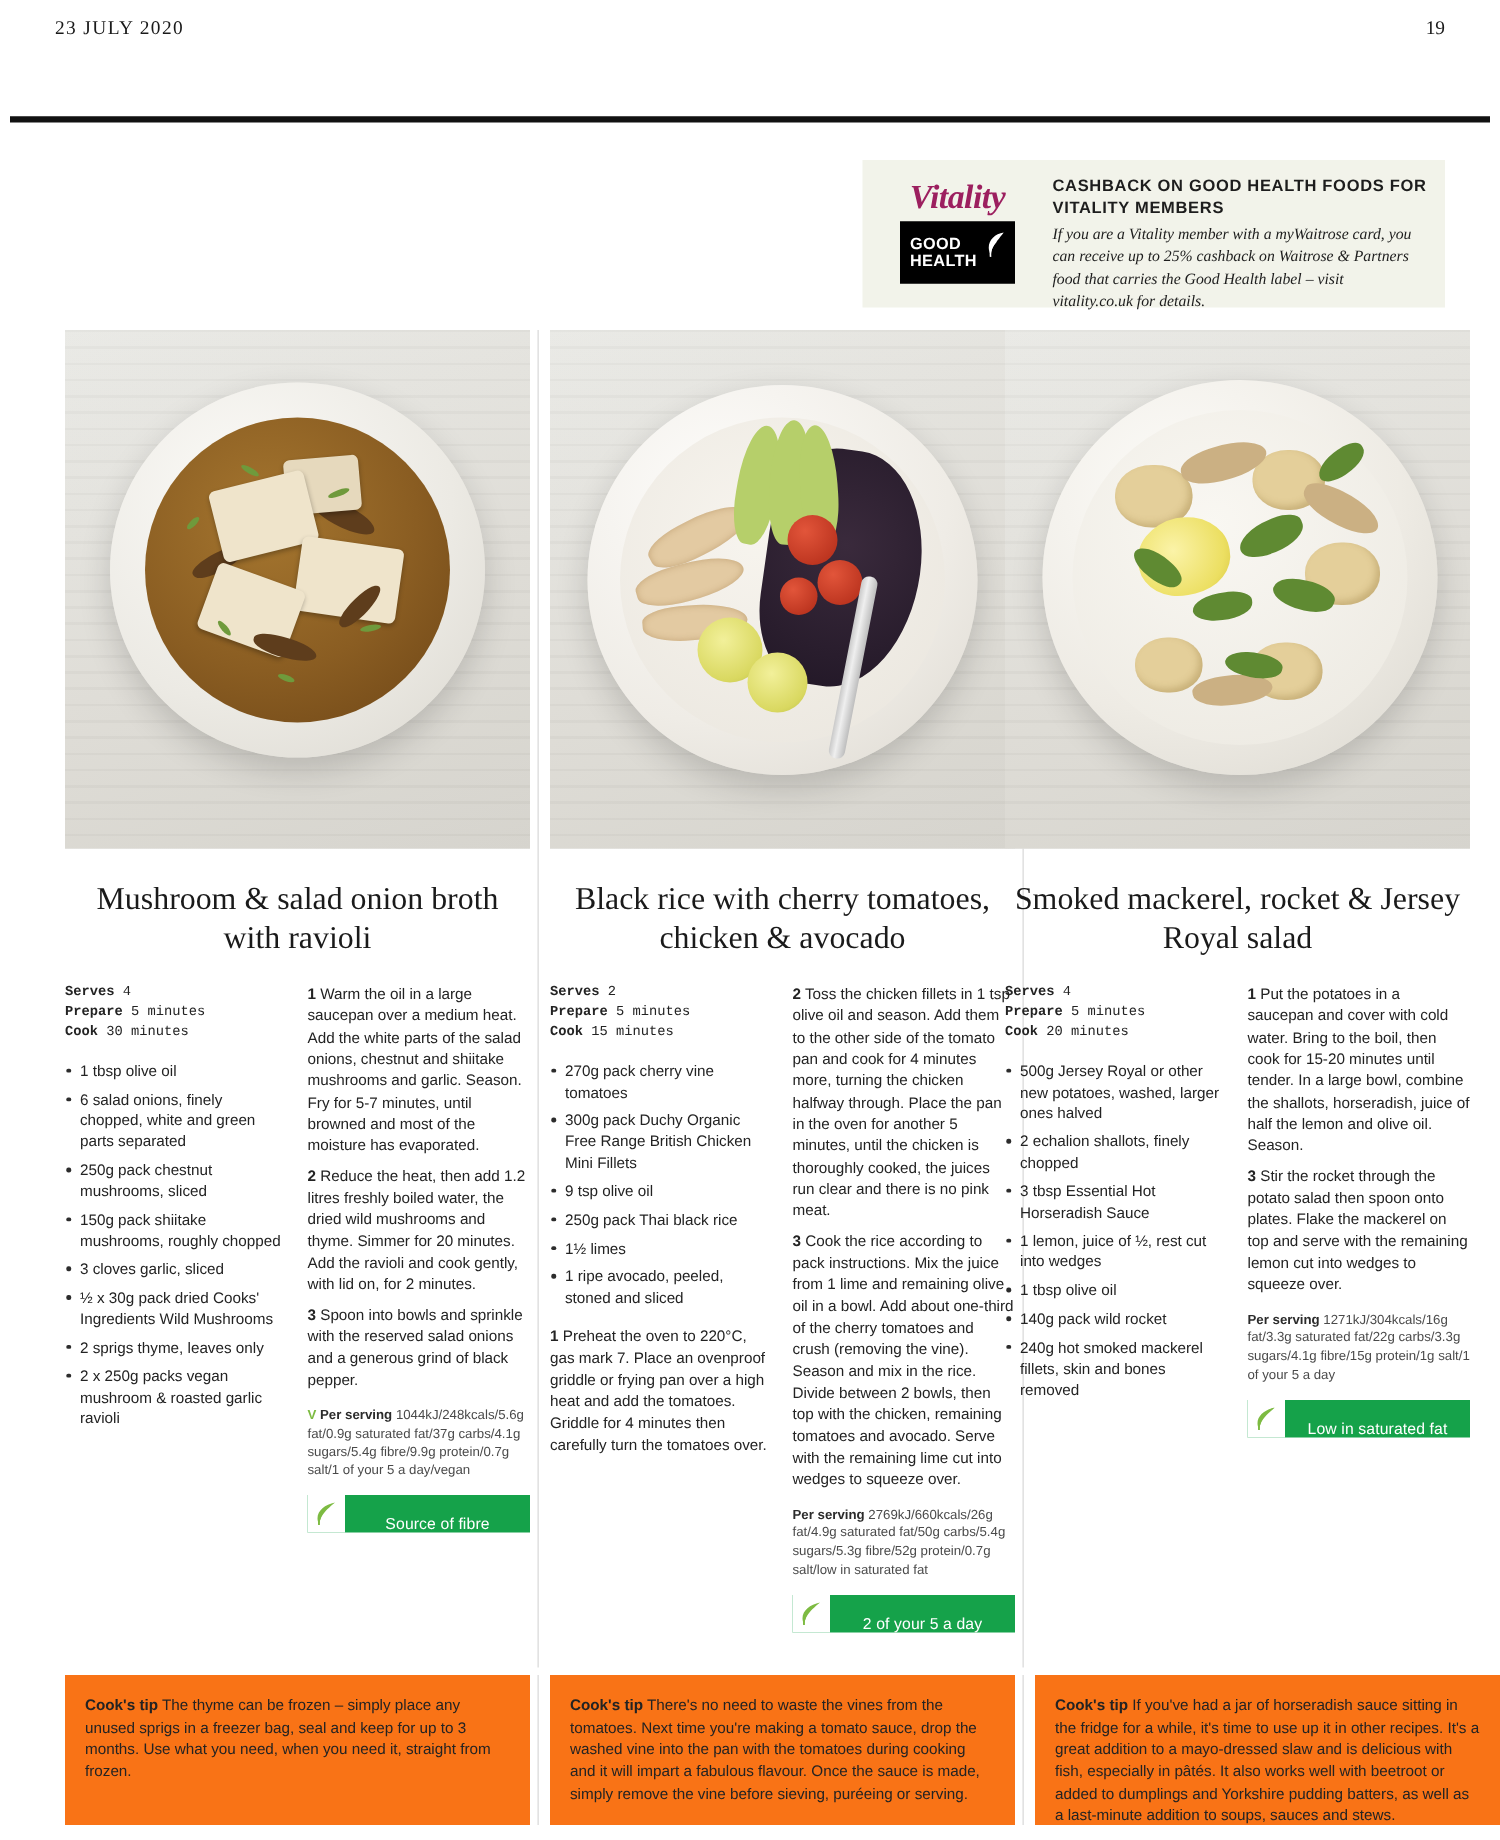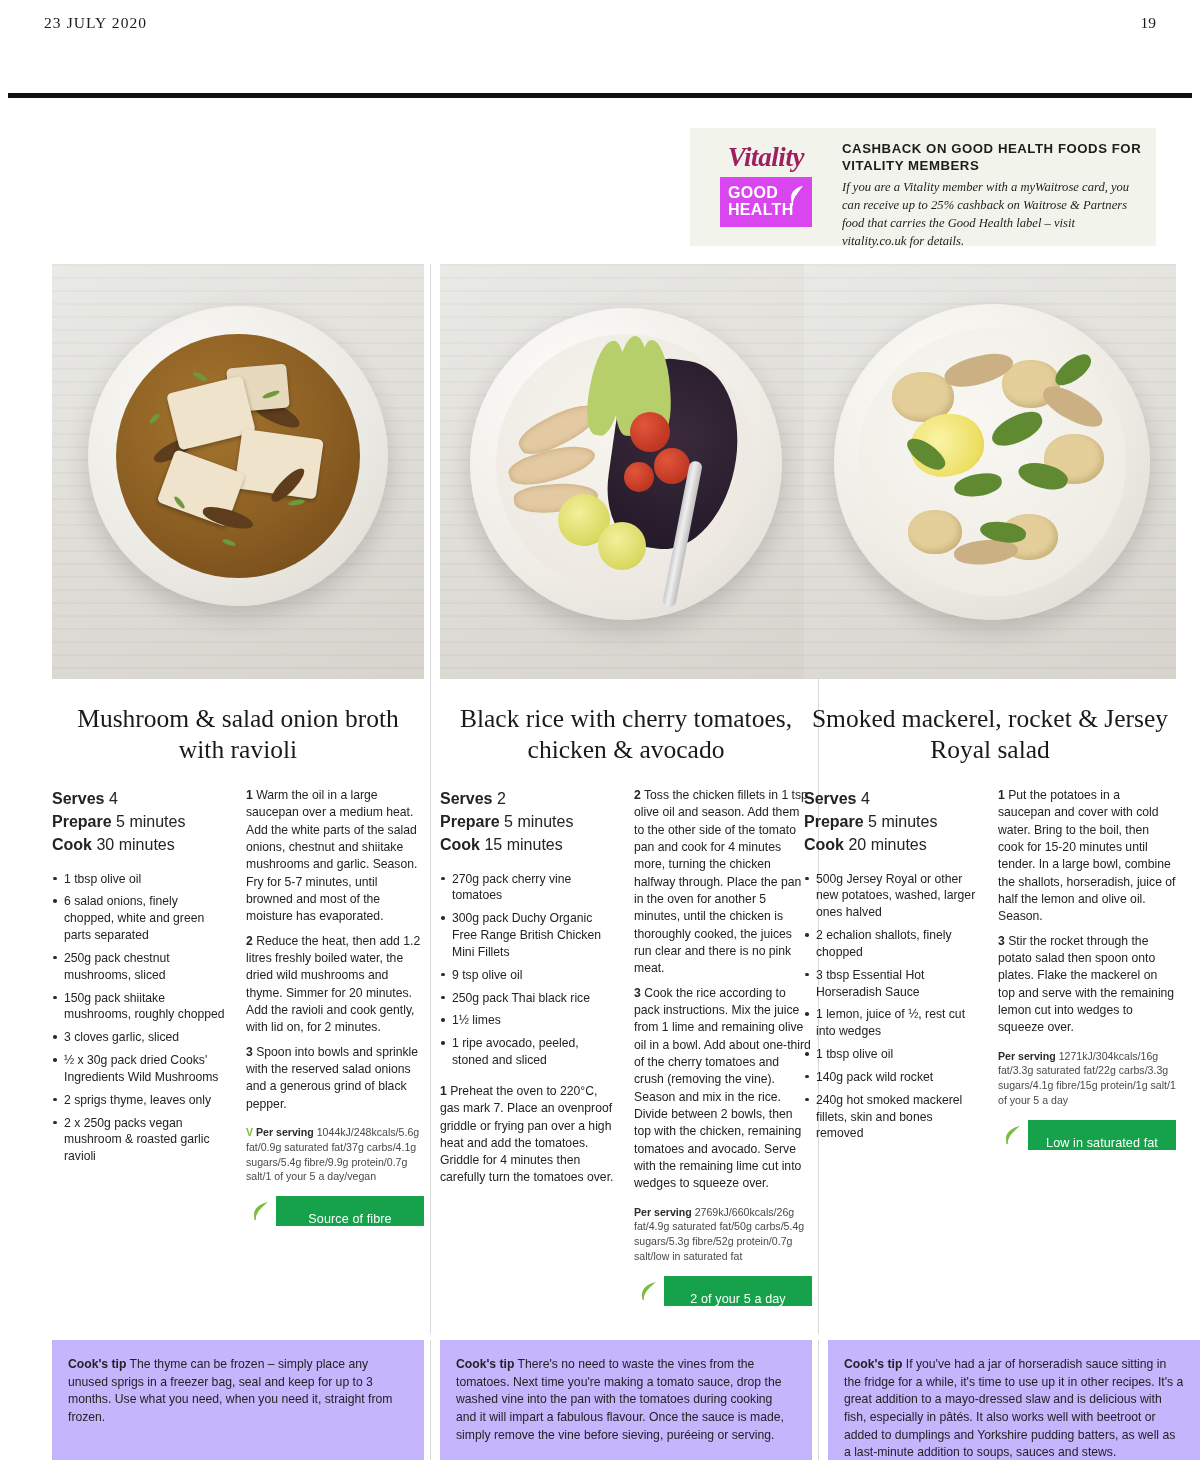--- a/index.html
+++ b/index.html
@@ -70,24 +70,24 @@
     font-weight: bold;
     font-size: 27px;
     color: #9c1f5f;
     letter-spacing: -0.4px;
     line-height: 1;
     margin-bottom: 6px;
   }
   .goodhealth-badge {
     width: 92px;
     height: 50px;
-    background: #d946ef;
+    background: #000000;
     color: #ffffff;
     font-weight: bold;
-    font-size: 16px;
+    font-size: 13px;
     letter-spacing: 0.3px;
     line-height: 1.05;
     display: flex;
     flex-direction: column;
     align-items: flex-start;
     justify-content: center;
     padding-left: 8px;
     position: relative;
   }
   .goodhealth-badge .leaf {
@@ -239,21 +239,21 @@
     display: flex;
     margin-top: 18px;
     gap: 16px;
     font-size: 12.2px;
     line-height: 1.42;
     color: #232323;
   }
   .sub-col { width: 178px; }
   .sub-col.right { width: 178px; }
 
-  .serves-line { margin: 0 0 0 0; font-size: 16px; line-height: 1.45; }
+  .serves-line { margin: 0 0 0 0; font-size: 11px; line-height: 1.45; font-family: Liberation Mono, monospace; }
   .serves-line b { font-weight: bold; }
 
   .ingredients {
     list-style: none;
     margin: 14px 0 0 0;
     padding: 0;
   }
   .ingredients li {
     position: relative;
     padding-left: 12px;
@@ -318,21 +318,21 @@
   .tips {
     position: absolute;
     left: 0; top: 1340px;
     width: 1200px;
     height: 132px;
   }
   .tip {
     position: absolute;
     top: 0;
     width: 372px;
-    background: #c4b5fd;
+    background: #f97316;
     padding: 16px 16px 14px 16px;
     font-size: 12.2px;
     line-height: 1.45;
     color: #232323;
     height: 120px;
   }
   .tip b { font-weight: bold; }
   .tip-1 { left: 52px; }
   .tip-2 { left: 440px; }
   .tip-3 { left: 828px; }

